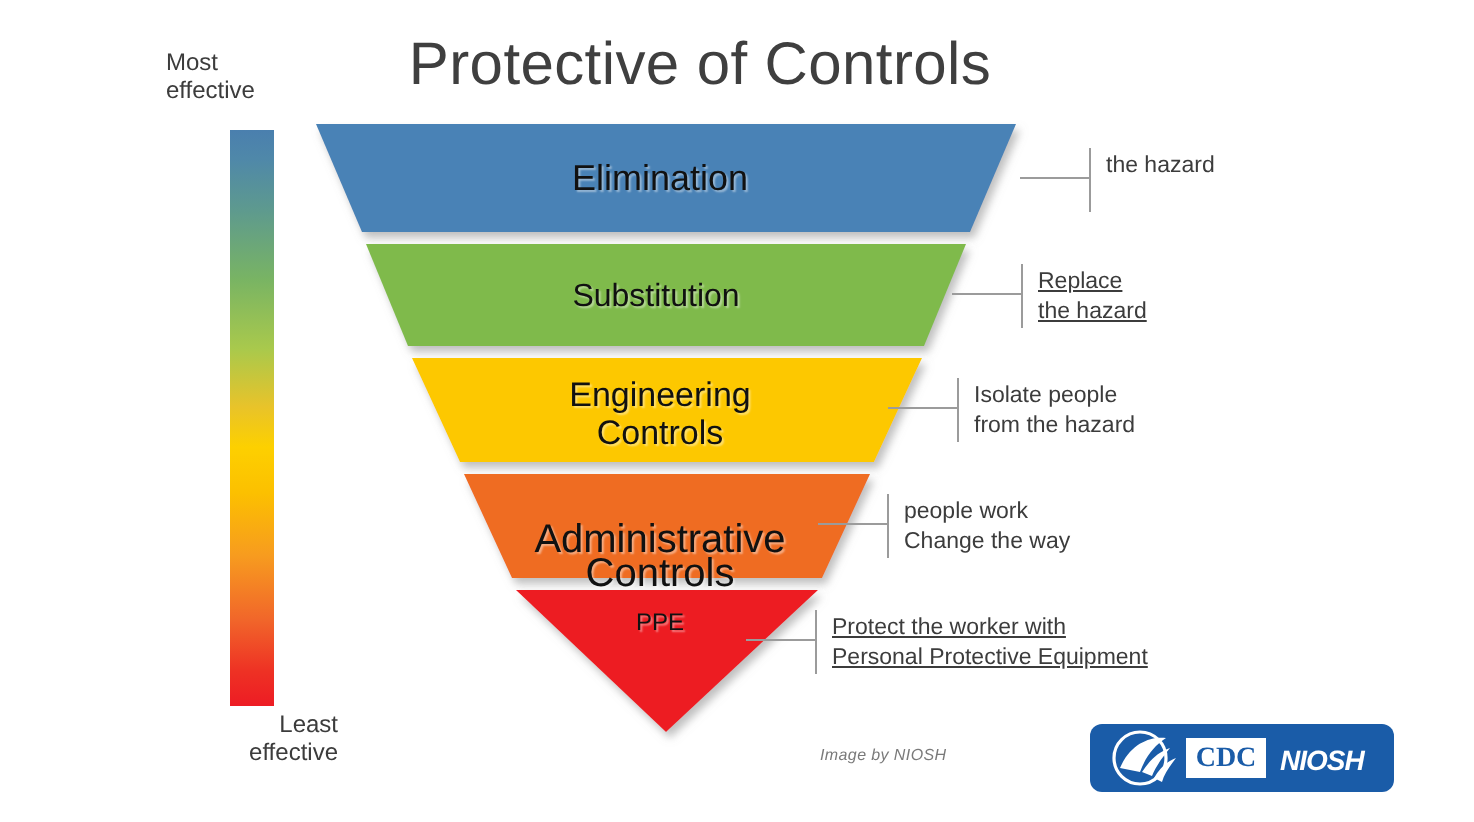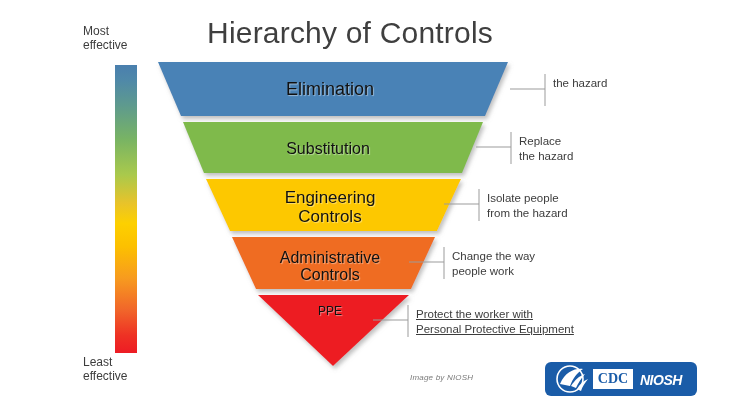--- a/index.html
+++ b/index.html
@@ -45,21 +45,21 @@
     text-align: left;
     font-size: 12px;
     line-height: 14px;
     color: #3c3c3c;
   }
   #scale-least {
     position: absolute;
     left: 83px;
     top: 355px;
     width: 86px;
-    text-align: left;
+    text-align: right;
     font-size: 12px;
     line-height: 14px;
     color: #3c3c3c;
   }
   #gradient-bar {
     position: absolute;
     left: 115px;
     top: 65px;
     width: 22px;
     height: 288px;
@@ -101,38 +101,38 @@
   }
   #label-substitution {
     left: 188px; top: 139px; width: 280px;
     font-size: 16px; line-height: 20px;
   }
   #label-engineering {
     left: 200px; top: 188px; width: 260px;
     font-size: 17px; line-height: 19px;
   }
   #label-administrative {
-    left: 215px; top: 249px; width: 230px;
-    font-size: 16px; line-height: 17px;
+    left: 215px; top: 262px; width: 230px;
+    font-size: 20px; line-height: 17px;
   }
   #label-ppe {
     left: 255px; top: 302px; width: 150px;
     font-size: 12px; line-height: 18px;
   }
 
   
   .annotation {
     position: absolute;
     font-size: 11.5px;
     line-height: 15px;
     color: #3c3c3c;
     white-space: nowrap;
   }
   #ann-elimination    { left: 553px; top: 76px; }
-  #ann-substitution   { left: 519px; top: 134px; }
+  #ann-substitution   { left: 519px; top: 134px; text-decoration: underline; }
   #ann-engineering    { left: 487px; top: 191px; }
   #ann-administrative { left: 452px; top: 249px; }
   #ann-ppe            { left: 416px; top: 307px; text-decoration: underline; }
 
   
   #credit {
     position: absolute;
     left: 410px;
     top: 373px;
     font-size: 8px;
@@ -148,21 +148,21 @@
     top: 362px;
     width: 152px;
     height: 34px;
   }
 </style>
 </head>
 <body>
 
 <div id="stage">
 
-  <div id="title">Hierarchy of Controls</div>
+  <div id="title">Protective of Controls</div>
 
   <div id="scale-most">
     <div>Most</div>
     <div>effective</div>
   </div>
 
   <div id="gradient-bar"></div>
 
   <div id="scale-least">
     <div>Least</div>
@@ -227,22 +227,22 @@
   </div>
   <div class="annotation" id="ann-substitution">
     <div>Replace</div>
     <div>the hazard</div>
   </div>
   <div class="annotation" id="ann-engineering">
     <div>Isolate people</div>
     <div>from the hazard</div>
   </div>
   <div class="annotation" id="ann-administrative">
+    <div>people work</div>
     <div>Change the way</div>
-    <div>people work</div>
   </div>
   <div class="annotation" id="ann-ppe">
     <div>Protect the worker with</div>
     <div>Personal Protective Equipment</div>
   </div>
 
   <div id="credit">Image by NIOSH</div>
 
   <svg id="logo" viewBox="0 0 152 34">
     <rect x="0" y="0" width="152" height="34" rx="6" ry="6" fill="#1a5ca8"></rect>

